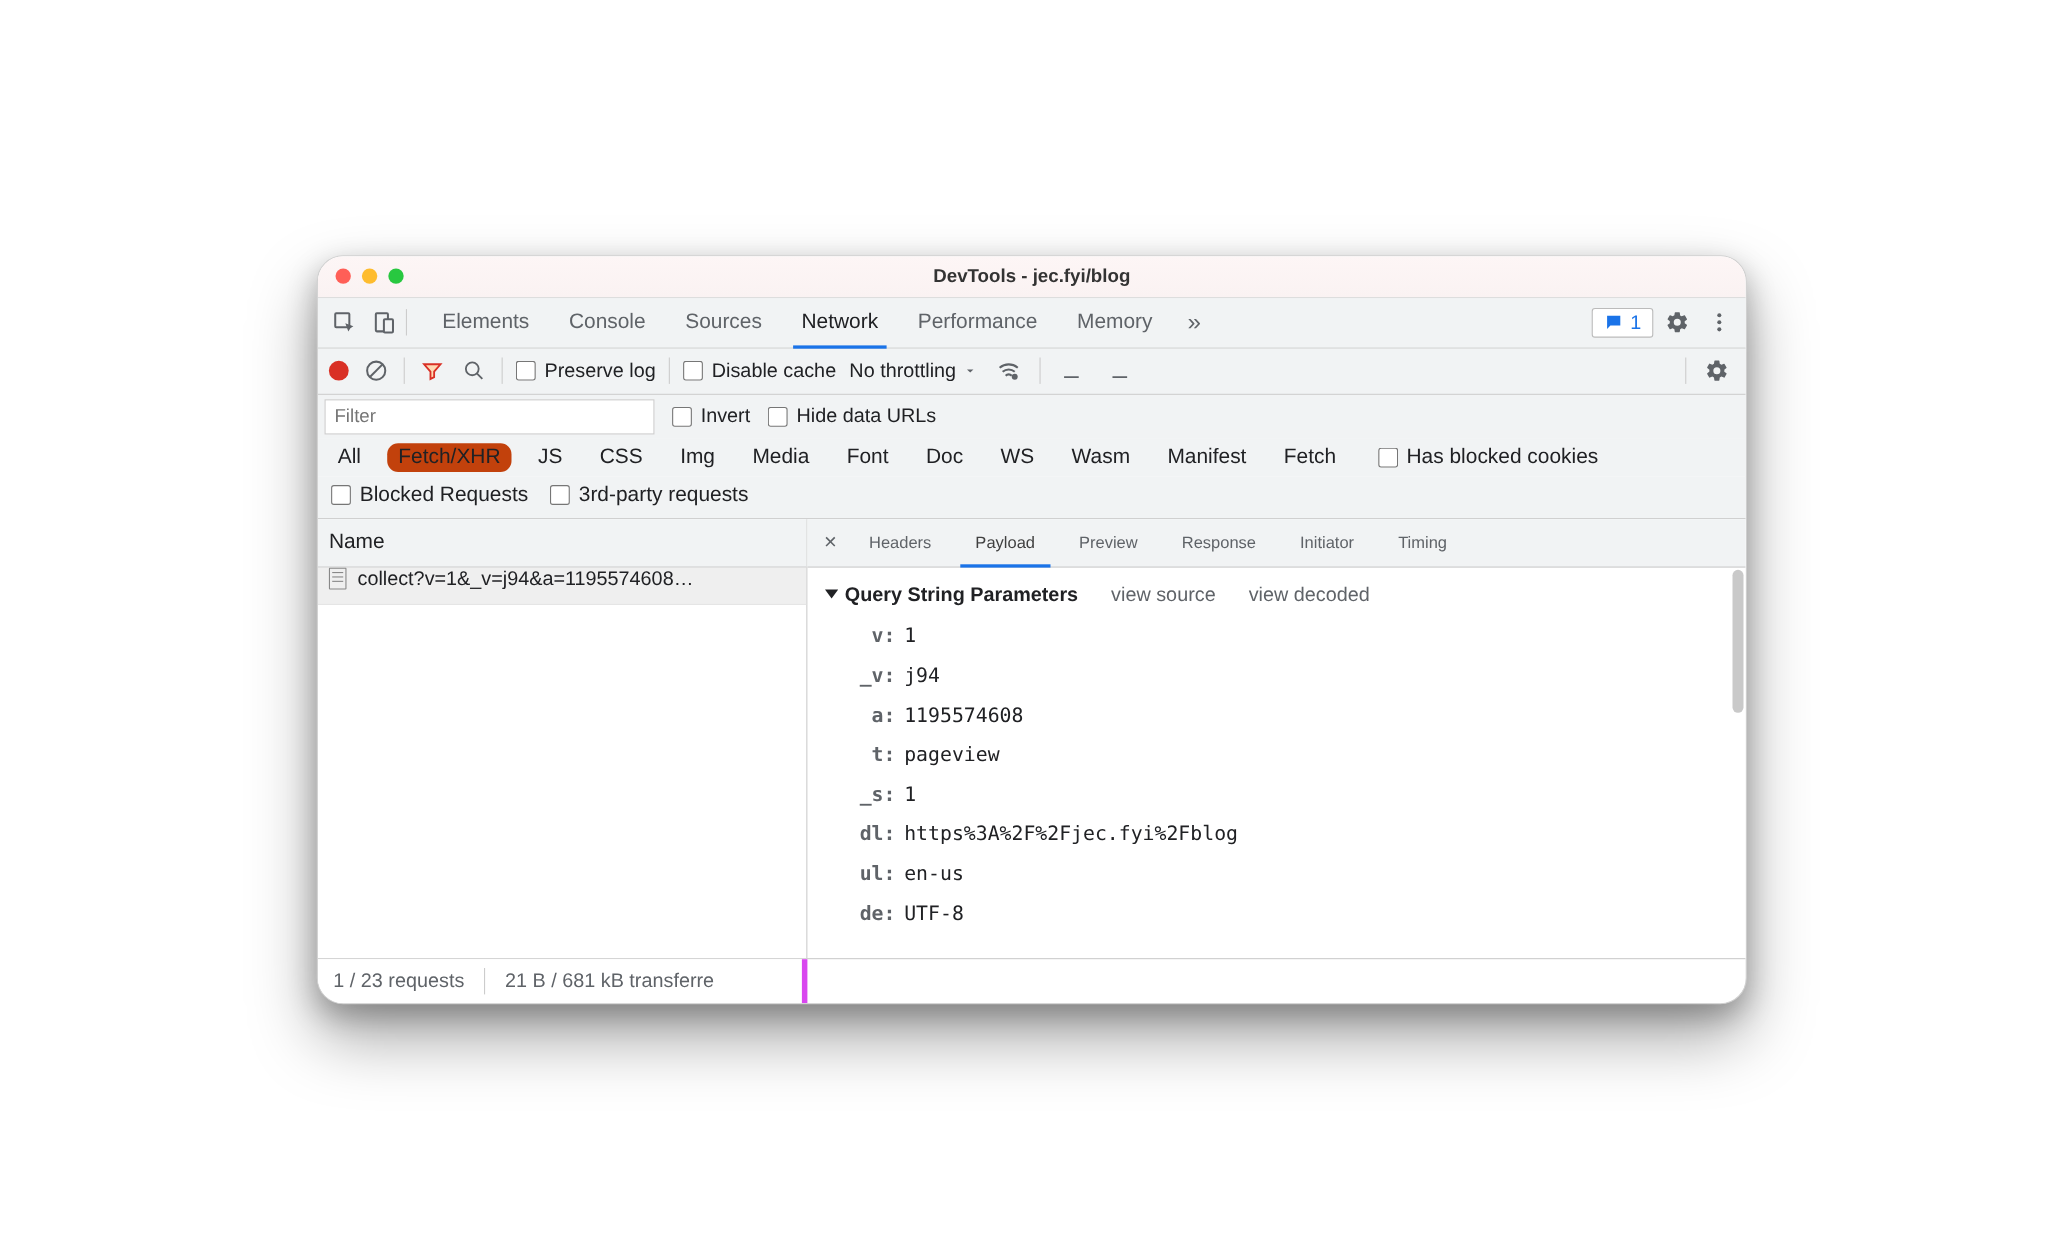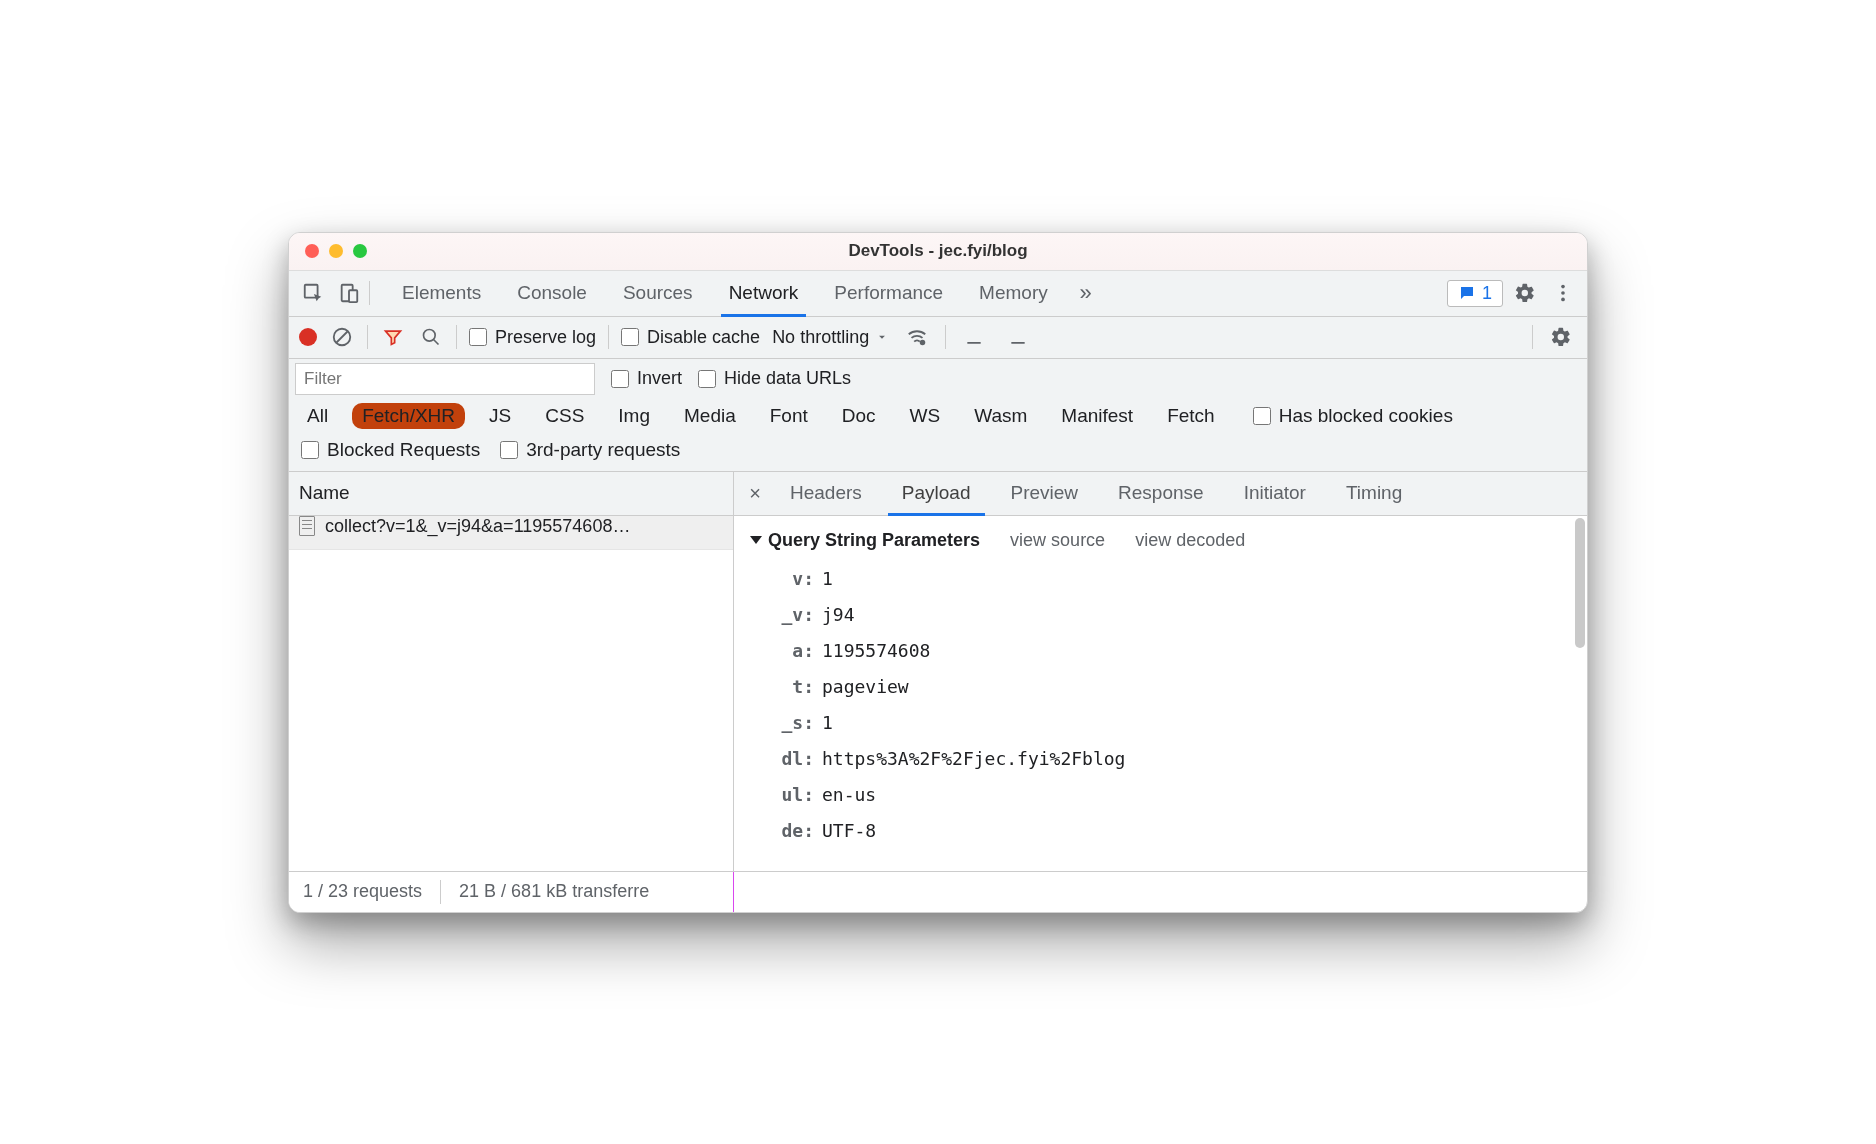--- a/index.html
+++ b/index.html
@@ -8,21 +8,21 @@
     background: #fff;
     display: flex;
     align-items: center;
     justify-content: center;
     min-height: 100vh;
     padding: 40px;
   }
   .window {
     width: 1300px;
     background: #fff;
-    border-radius: 12px;
+    border-radius: 24px;
     box-shadow: 0 30px 60px rgba(0,0,0,0.35), 0 10px 25px rgba(0,0,0,0.25);
     overflow: hidden;
     border: 1px solid #d0d0d0;
   }
   
   .titlebar {
     height: 38px;
     background: linear-gradient(#fdf6f6,#faf2f2);
     display: flex;
     align-items: center;
@@ -262,21 +262,21 @@
     gap: 0;
   }
   .detail-tabs .close {
     width: 30px; text-align: center; color: #5f6368; font-size: 20px; cursor: pointer;
   }
   .dtab {
     padding: 0 20px;
     height: 100%;
     display: flex;
     align-items: center;
-    font-size: 19px;
+    font-size: 15px;
     color: #5f6368;
     cursor: pointer;
     position: relative;
   }
   .dtab.active { color: #404040; font-weight: 500; }
   .dtab.active::after {
     content:""; position:absolute; left:6px; right:6px; bottom:-1px; height:3px; background:#1a73e8;
   }
   .payload-body {
     flex: 1;
@@ -326,21 +326,21 @@
   .footer {
     height: 40px;
     display: flex;
     align-items: center;
     padding: 0 14px;
     gap: 18px;
     font-size: 18px;
     color: #5f6368;
     background: #fff;
     width: 445px;
-    border-right: 1px solid #d946ef;
+    border-right: 5px solid #d946ef;
   }
   .footer-wrap {
     display:flex;
     border-top:0;
   }
   svg { display: block; }
 </style>
 </head>
 <body>
 

